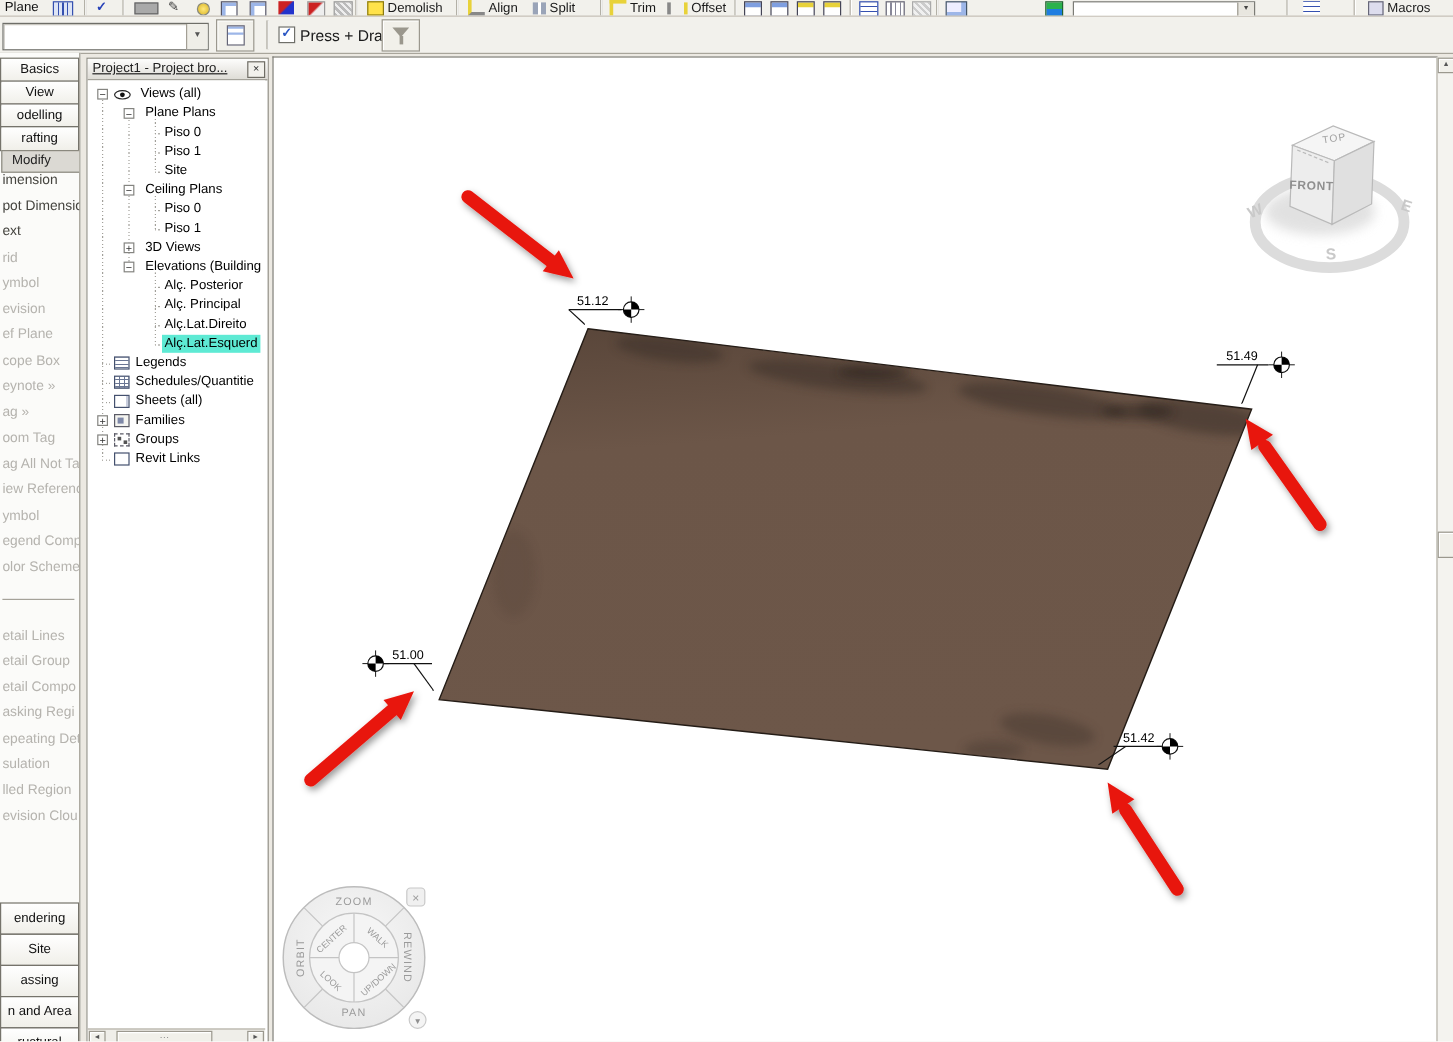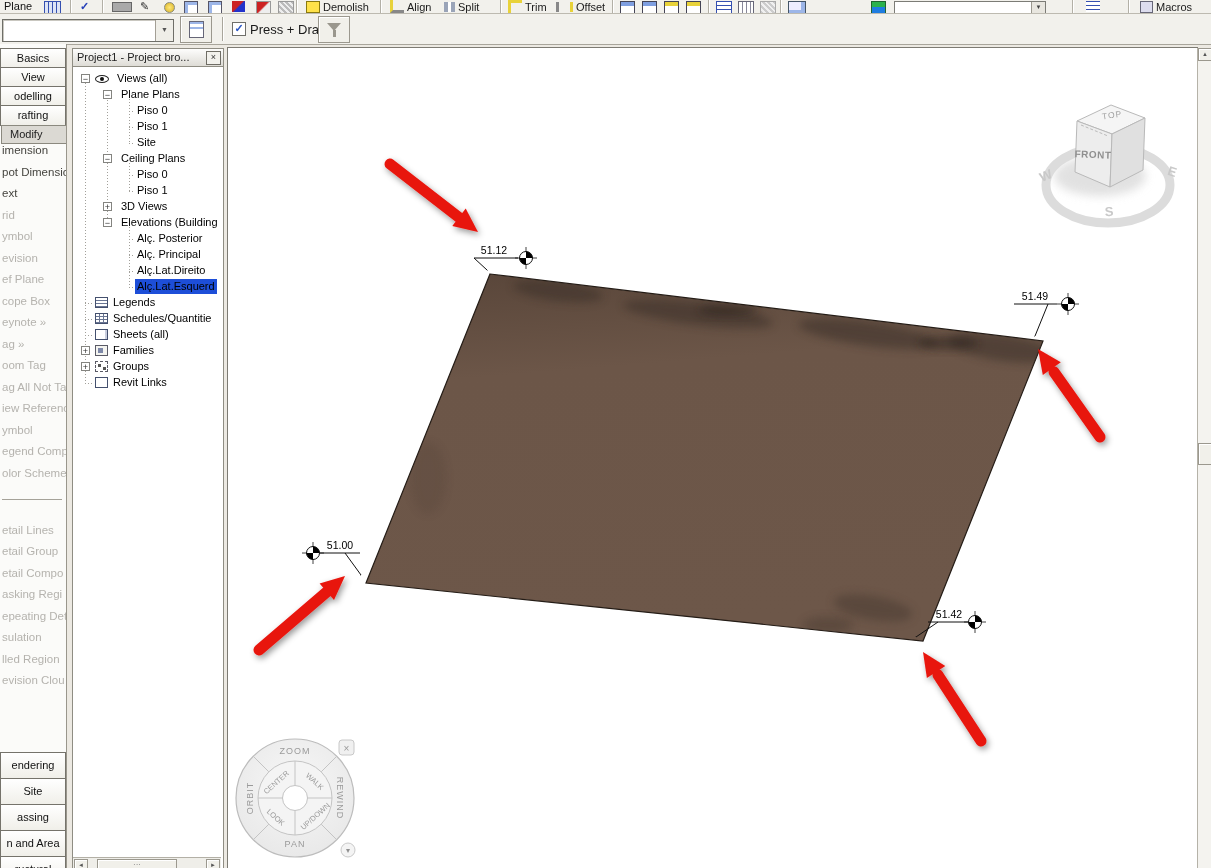--- a/index.html
+++ b/index.html
@@ -42,27 +42,27 @@
   .db-item{position:absolute;left:2px;height:16px;font-size:11.5px;line-height:16px;white-space:nowrap;}
   .db-on{color:#45443f;}
   .db-off{color:#b5b3ae;}
   .db-sep{position:absolute;left:2px;width:60px;height:1px;background:#a5a299;}
 
   
   #browser{position:absolute;left:72px;top:48px;width:150px;height:820px;background:#fff;
     border:1px solid #8f8d83;overflow:hidden;}
   #browser-title{position:absolute;left:0;top:0;width:100%;height:18px;
     background:linear-gradient(#fdfdfc,#dedcd6);border-bottom:1px solid #8f8d83;
-    font-size:11px;line-height:17px;padding-left:4px;color:#222;box-sizing:border-box;}
+    font-size:11px;line-height:17px;padding-left:4px;color:#222;box-sizing:border-box;text-decoration:underline;}
   .title-x{position:absolute;right:2px;top:2px;width:13px;height:12px;background:#f2f1ec;
     border:1px solid #6f6d65;font-size:9px;line-height:11px;text-align:center;color:#333;}
   #tree{position:absolute;left:0;top:18px;width:148px;height:790px;background:#fff;overflow:hidden;}
   .trow{position:absolute;left:0;width:148px;height:16px;font-size:11px;line-height:15px;}
   .tlabel{position:absolute;white-space:nowrap;color:#000;}
-  .tlabel.sel{background:#1d4ed8;padding:0 2px;}
+  .tlabel.sel{background:#5eead4;padding:0 2px;}
   .exp{position:absolute;top:3px;width:9px;height:9px;background:#fff;border:1px solid #848480;
     font-size:9px;line-height:8px;text-align:center;color:#333;box-sizing:border-box;}
   .dot-v{position:absolute;width:1px;background-image:repeating-linear-gradient(to bottom,#a2a09a 0 1px,transparent 1px 3px);}
   .dot-h{position:absolute;height:1px;background-image:repeating-linear-gradient(to right,#a2a09a 0 1px,transparent 1px 3px);}
   .ti{position:absolute;top:2px;width:13px;height:11px;box-sizing:border-box;}
   .ti-eye{top:4px;width:14px;height:8px;border:1px solid #222;border-radius:50%;background:#fff;}
   .ti-eye::after{content:"";position:absolute;left:4px;top:1px;width:4px;height:4px;border-radius:50%;background:#111;}
   .ti-legend{border:1px solid #44506e;background:repeating-linear-gradient(to bottom,#fff 0 2px,#6a7694 2px 3px);}
   .ti-sched{border:1px solid #44506e;background:
     repeating-linear-gradient(to bottom,transparent 0 2px,#6a7694 2px 3px),

